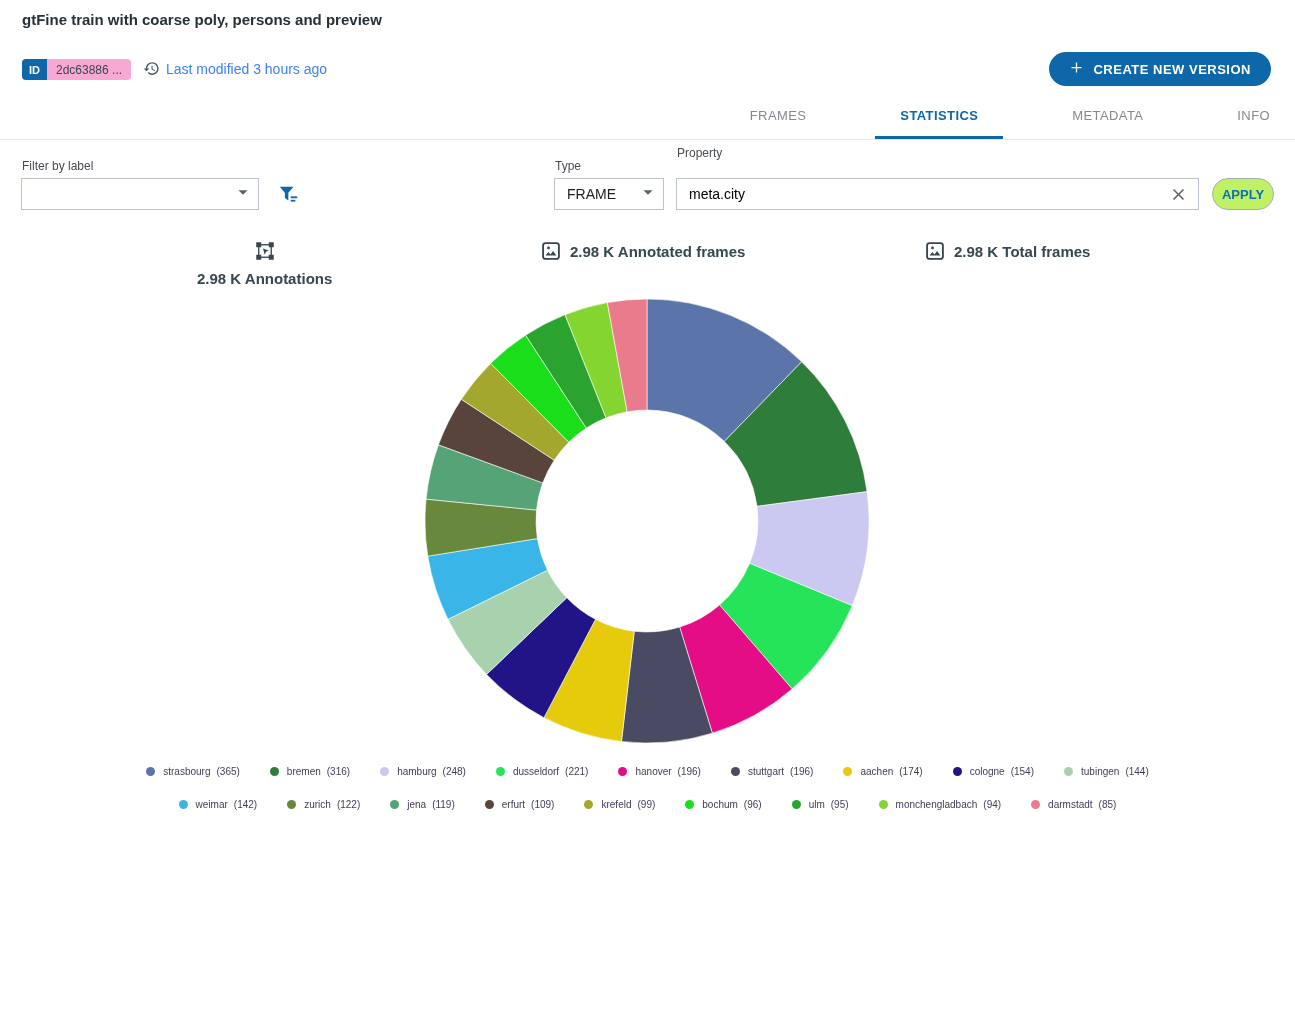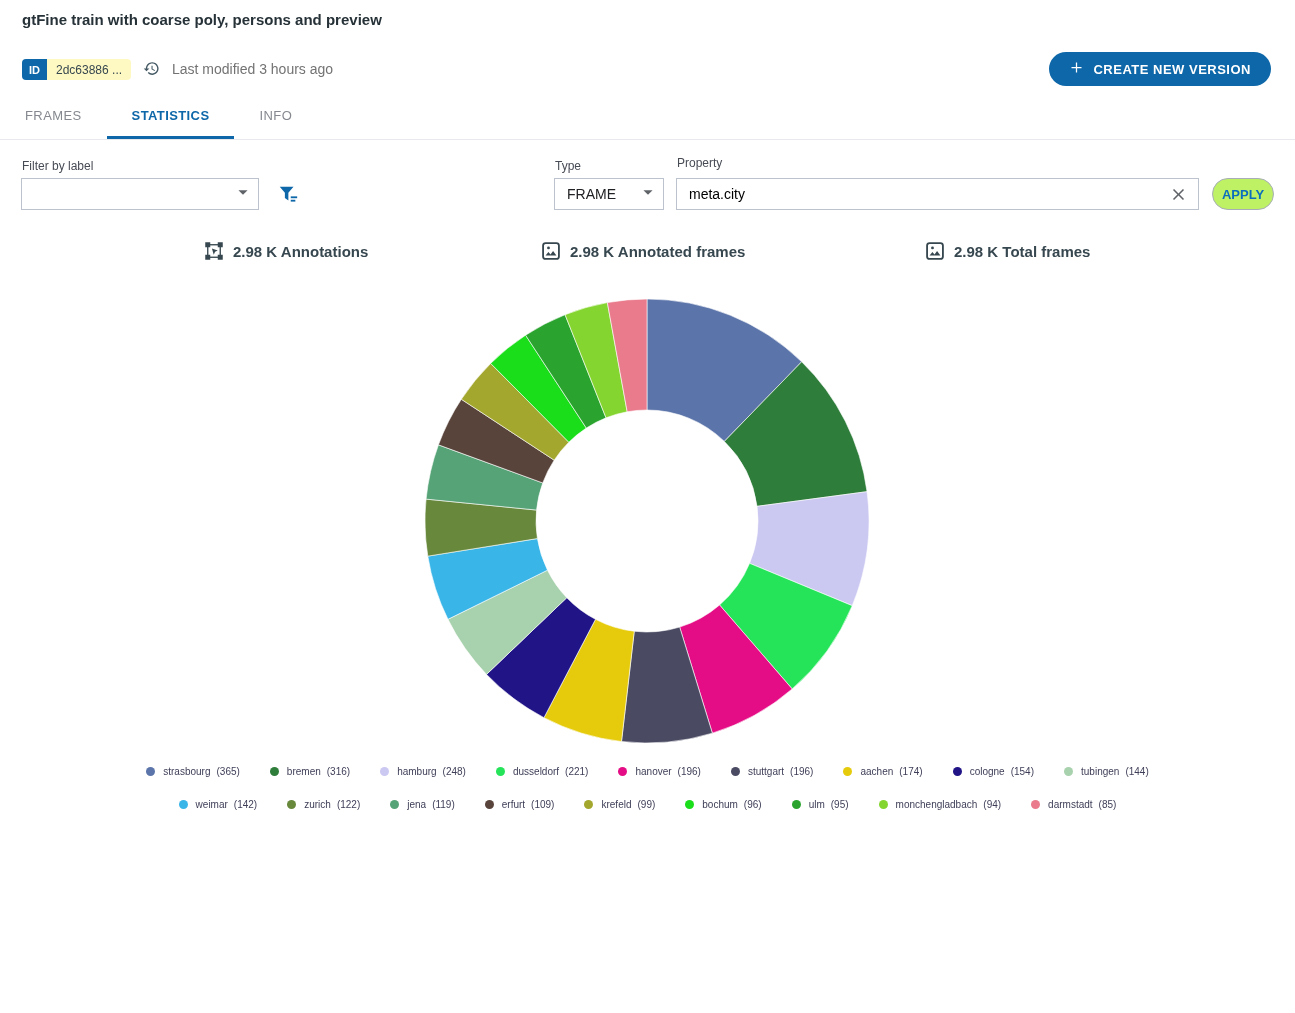--- a/index.html
+++ b/index.html
@@ -4,28 +4,28 @@
 <style>
   * { box-sizing: border-box; margin: 0; padding: 0; }
   html,body { background:#fff; }
   body { font-family:"Liberation Sans", sans-serif; width:1295px; height:1013px; position:relative; color:#263238; }
   .page { position:relative; width:1295px; height:832px; overflow:hidden; background:#fff; }
 
   .page-title { position:absolute; left:22px; top:11px; font-size:15px; font-weight:700; color:#263238; }
 
   .id-chip { position:absolute; left:22px; top:59px; display:inline-flex; align-items:stretch; border-radius:4px; overflow:hidden; height:21px; cursor:pointer; }
   .id-chip .id-tag { background:#0E67A8; color:#fff; font-size:11px; font-weight:700; display:flex; align-items:center; padding:0 7px; }
-  .id-chip .id-val { background:#fef9c3; color:#37474F; font-size:12px; display:flex; align-items:center; padding:0 9px; }
-
-  .last-modified { position:absolute; left:143px; top:60px; display:flex; align-items:center; gap:12px; color:#737373; font-size:14px; }
+  .id-chip .id-val { background:#f9a8d4; color:#37474F; font-size:12px; display:flex; align-items:center; padding:0 9px; }
+
+  .last-modified { position:absolute; left:143px; top:60px; display:flex; align-items:center; gap:6px; color:#3b82f6; font-size:14px; }
   .last-modified svg { display:block; }
 
   .create-btn { position:absolute; right:24px; top:52px; height:34px; padding:0 20px; display:flex; align-items:center; gap:9px; background:#0E67A8; border:none; border-radius:17px; color:#fff; font-family:"Liberation Sans", sans-serif; font-size:13px; font-weight:700; letter-spacing:0.5px; cursor:pointer; }
 
-  .tabs-bar { position:absolute; left:0; top:92px; width:1295px; height:48px; display:flex; justify-content:flex-start; border-bottom:1px solid #E8E9ED; }
+  .tabs-bar { position:absolute; left:0; top:92px; width:1295px; height:48px; display:flex; justify-content:flex-end; border-bottom:1px solid #E8E9ED;gap:44px; }
   .tab { display:flex; align-items:center; padding:3px 25px 0 25px; font-size:13px; letter-spacing:0.4px; font-weight:500; color:#85898F; border-bottom:3px solid transparent; cursor:pointer; }
   .tab.active { color:#0E67A8; border-bottom-color:#0E67A8; font-weight:700; }
 
   .field-label { position:absolute; font-size:12px; color:#474B54; }
   .box { position:absolute; height:32px; border:1px solid #BCC3CF; border-radius:0; background:#fff; display:flex; align-items:center; }
 
   .label-filter { left:21px; top:178px; width:238px; cursor:pointer; }
   .label-filter .spacer { flex:1; }
   .label-filter svg { margin-right:4px; }
 
@@ -79,20 +79,21 @@
   <button class="create-btn">
     <span><svg width="15" height="15" viewBox="0 0 24 24" fill="#fff">
           <path d="M11 4h2v7h7v2h-7v7h-2v-7H4v-2h7z"></path>
         </svg></span>
     <span>CREATE NEW VERSION</span>
   </button>
 
   <div class="tabs-bar">
       <div class="tab">FRAMES</div>
       <div class="tab active">STATISTICS</div>
+      <div class="tab">METADATA</div>
       <div class="tab">INFO</div>
     </div>
 
   <div class="field-label" style="left:22px; top:159px;">Filter by label</div>
   <div class="box label-filter">
     <span class="spacer"></span>
     <span><svg width="22" height="22" viewBox="0 0 24 24" fill="#5F6368">
           <path d="M7 10l5 5 5-5z"></path>
         </svg></span>
   </div>
@@ -106,34 +107,34 @@
   </button>
 
   <div class="field-label" style="left:555px; top:159px;">Type</div>
   <div class="box type-select">
     <span class="val">FRAME</span>
     <span><svg width="22" height="22" viewBox="0 0 24 24" fill="#5F6368">
           <path d="M7 10l5 5 5-5z"></path>
         </svg></span>
   </div>
 
-  <div class="field-label" style="left:677px; top:156px;">Property</div>
+  <div class="field-label" style="left:677px; top:146px;">Property</div>
   <div class="box property-wrap">
     <input type="text" value="meta.city" style="">
     <button class="clear-x">
       <span><svg width="19" height="19" viewBox="0 0 24 24" fill="#5F6368">
             <path d="M19 6.41 17.59 5 12 10.59 6.41 5 5 6.41 10.59 12 5 17.59 6.41 19 12 13.41 17.59 19 19 17.59 13.41 12z"></path>
           </svg></span>
     </button>
   </div>
 
   <button class="apply-btn">APPLY</button>
 
   <div class="stats-row">
-      <div class="stat" style="left: 204px;">
+      <div class="stat" style="left: 197px; flex-direction: column;">
         <span>
           <svg width="20" height="20" viewBox="0 0 24 24">
             <rect x="4.5" y="4.5" width="15" height="15" fill="none" stroke="#37474F" stroke-width="1.6"></rect>
             <rect x="1.5" y="1.5" width="6" height="6" fill="#37474F"></rect>
             <rect x="16.5" y="1.5" width="6" height="6" fill="#37474F"></rect>
             <rect x="1.5" y="16.5" width="6" height="6" fill="#37474F"></rect>
             <rect x="16.5" y="16.5" width="6" height="6" fill="#37474F"></rect>
             <path d="M9.5 9l7 2.4-3.2 1.6-1.6 3.4z" fill="#37474F"></path>
           </svg>
         </span>

